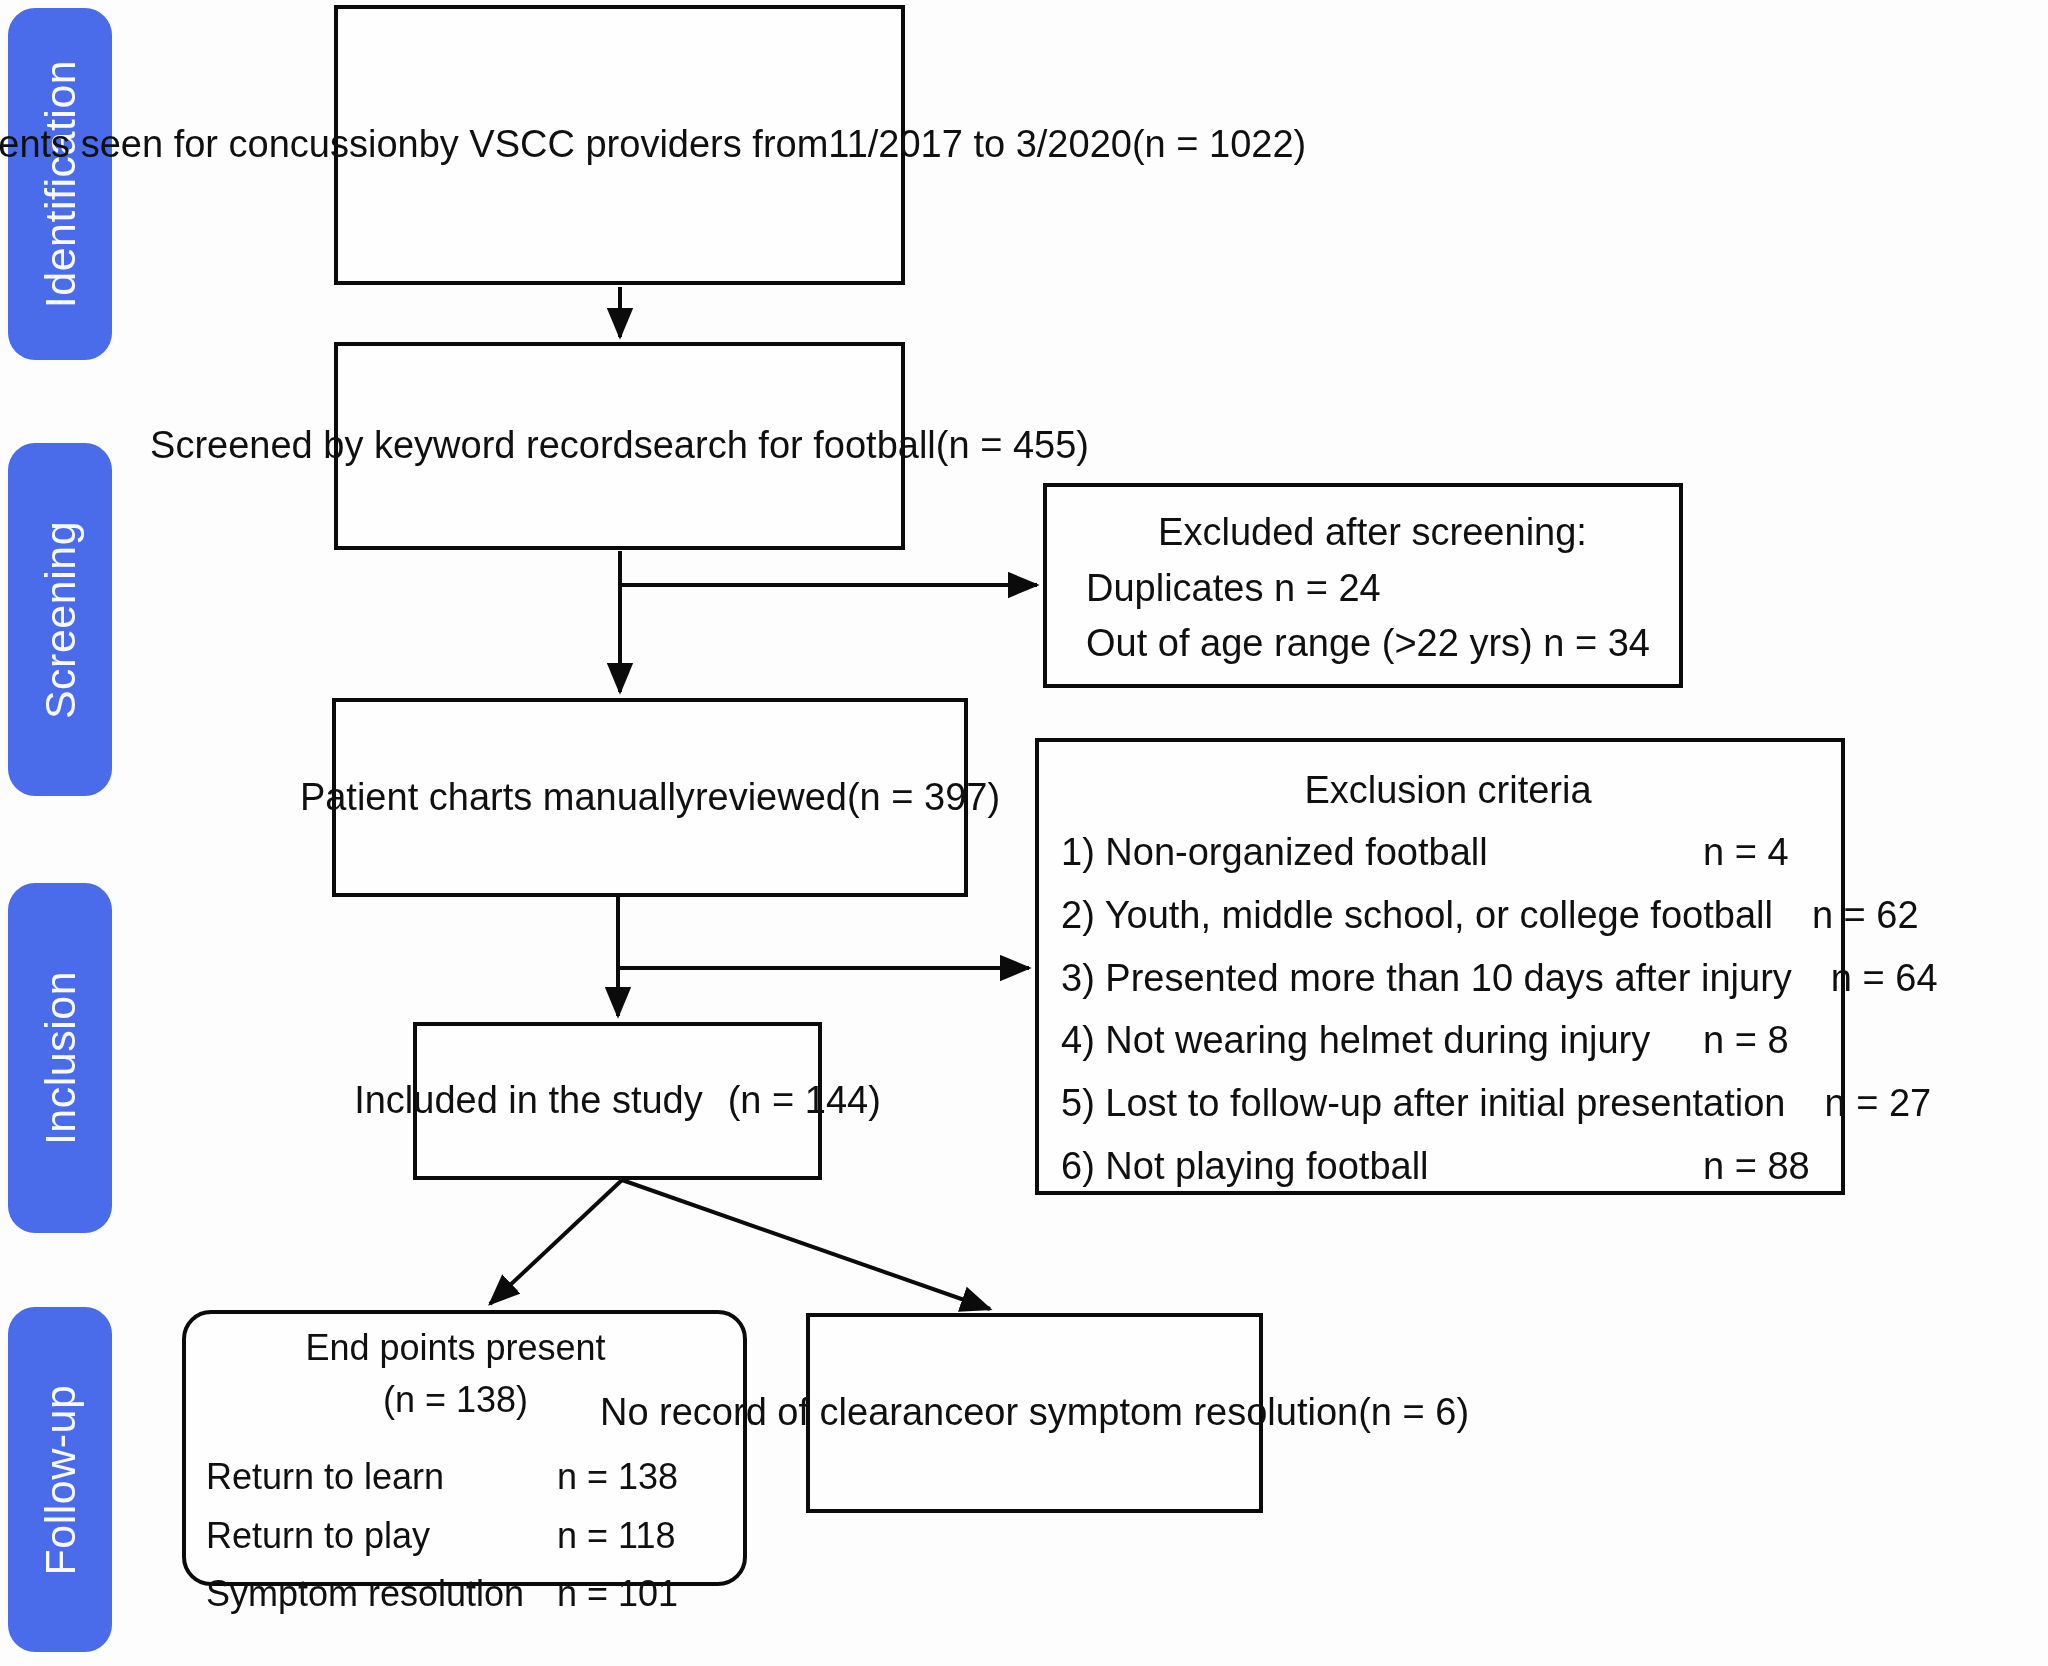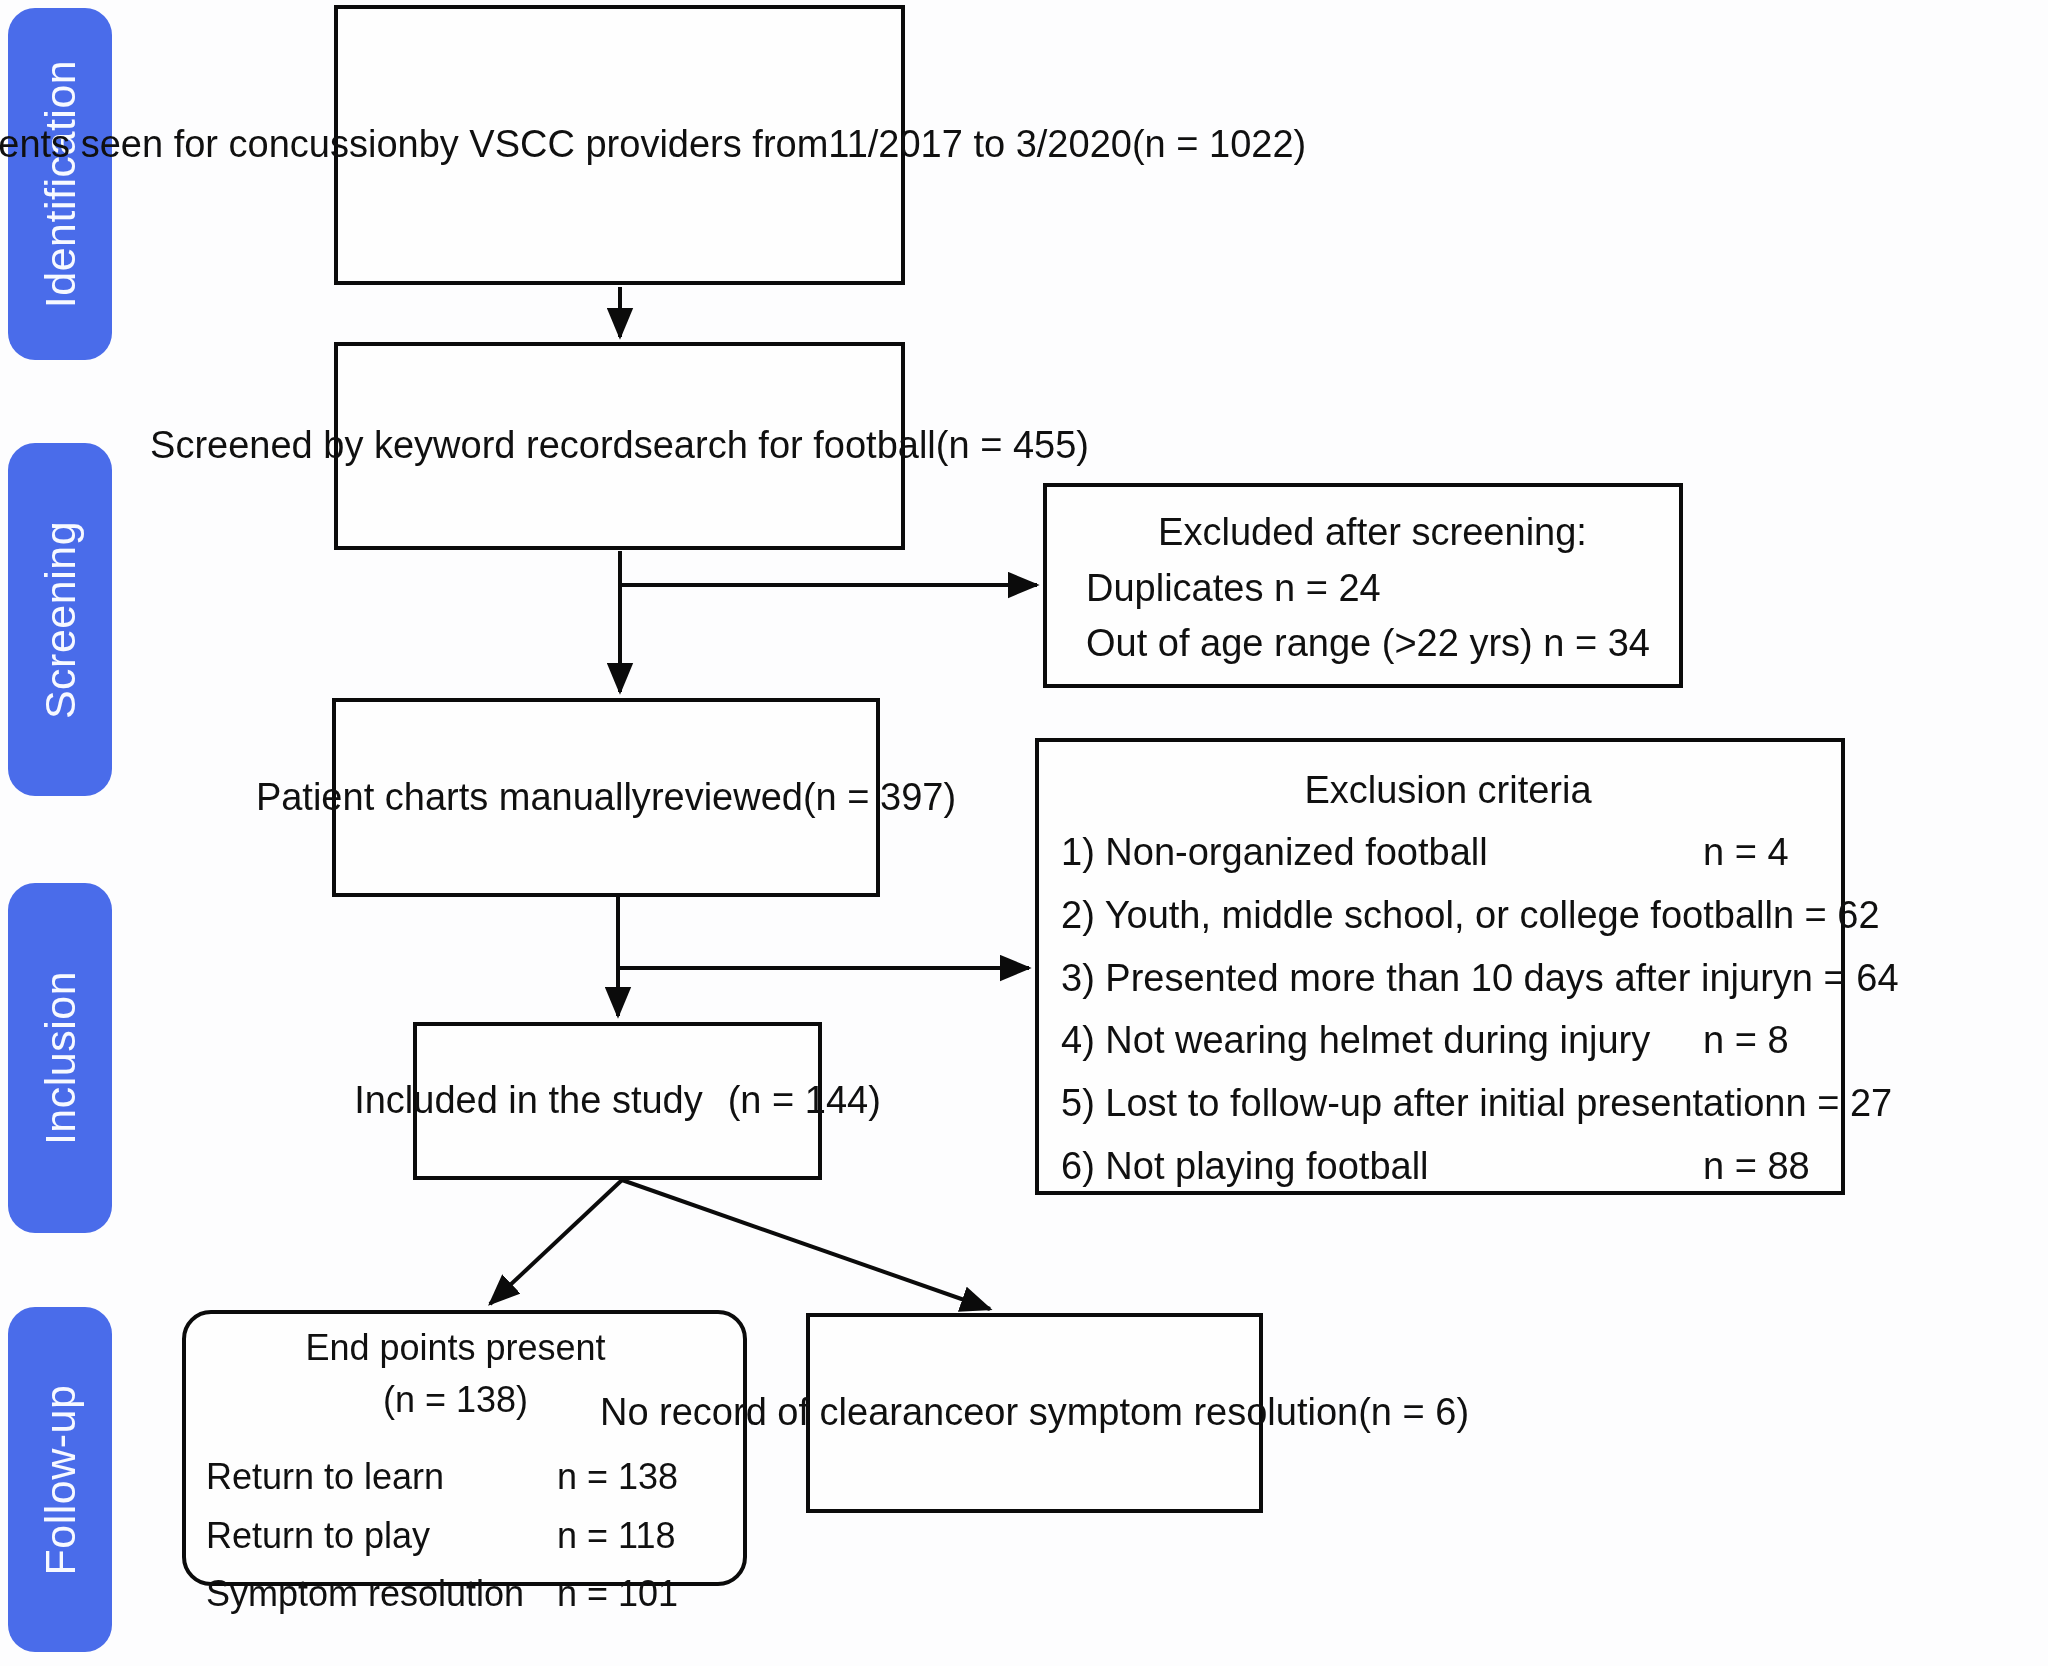--- a/index.html
+++ b/index.html
@@ -31,21 +31,21 @@
   }
   .fbox.centered{display:flex;flex-direction:row;justify-content:center;align-items:center;text-align:center;}
   .fbox .line{white-space:nowrap;}
   
   .excl-screen{padding:16px 20px 10px 39px;display:flex;flex-direction:column;justify-content:center;}
   .excl-screen .ttl{text-align:center;}
   .excl-screen .item{text-align:left;white-space:nowrap;}
   
   .excl-crit{padding:18px 6px 10px 22px;}
   .excl-crit .ttl{text-align:center;line-height:1.6;}
-  .excl-crit .row{display:flex;align-items:baseline;line-height:1.655;}
+  .excl-crit .row{display:flex;align-items:baseline;line-height:1.655;gap:39px;}
   .excl-crit .row .lbl{flex:1;white-space:nowrap;}
   .excl-crit .row .val{width:132px;flex-shrink:0;white-space:nowrap;}
   
   .endpoints{font-size:36px;padding:8px 38px 10px 20px;border-radius:29px;}
   .endpoints .ttl{text-align:center;line-height:1.45;}
   .endpoints .rows{margin-top:22px;}
   .endpoints .row{display:flex;align-items:flex-start;line-height:1.62;}
   .endpoints .row .lbl{flex:1;white-space:nowrap;}
   .endpoints .row .val{width:148px;flex-shrink:0;white-space:nowrap;}
 </style>
@@ -94,21 +94,21 @@
     <div class="line">search for football</div>
     <div class="line">(n = 455)</div>
   </div>
 
   <div class="fbox excl-screen" style="left:1043px;top:483px;width:640px;height:205px;">
     <div class="ttl">Excluded after screening:</div>
     <div class="item">Duplicates n = 24</div>
     <div class="item">Out of age range (&gt;22 yrs) n = 34</div>
   </div>
 
-  <div class="fbox centered" style="left:332px;top:698px;width:548px;height:199px;">
+  <div class="fbox centered" style="left:332px;top:698px;width:636px;height:199px;">
     <div class="line">Patient charts manually</div>
     <div class="line">reviewed</div>
     <div class="line">(n = 397)</div>
   </div>
 
   <div class="fbox excl-crit" style="left:1035px;top:738px;width:810px;height:457px;">
     <div class="ttl">Exclusion criteria</div>
     <div class="row">
       <span class="lbl">1) Non-organized football</span>
       <span class="val">n = 4</span>

